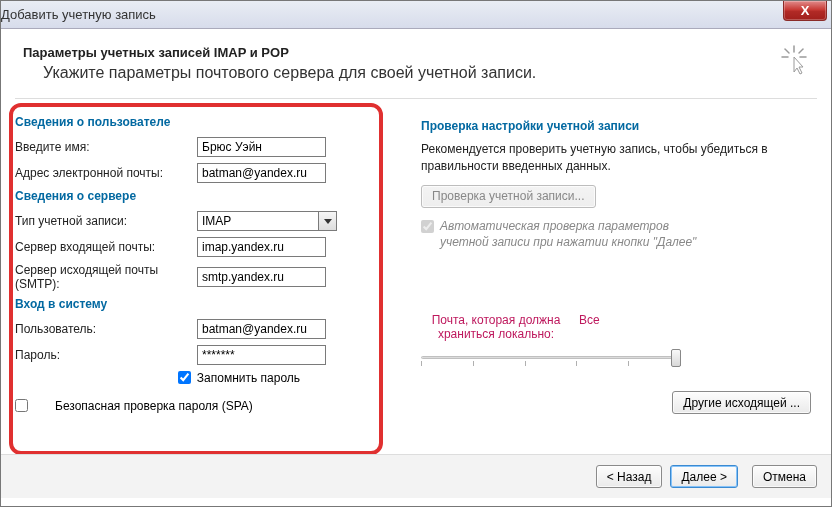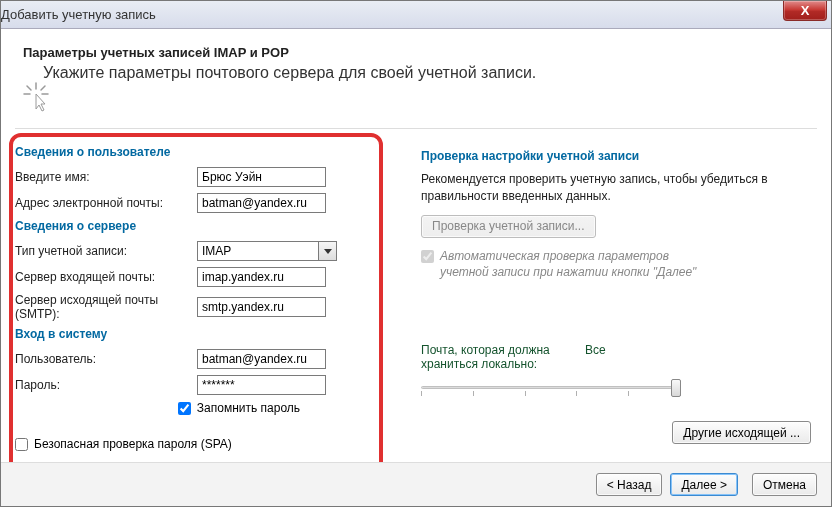--- a/index.html
+++ b/index.html
@@ -1,52 +1,52 @@
 <!DOCTYPE html>
 <html><head>
 <meta charset="utf-8">
 <style>
   * { box-sizing: border-box; margin: 0; padding: 0; }
   body { font-family: "Segoe UI", Tahoma, sans-serif; font-size: 12px; background: #ccc; width: 832px; height: 507px; overflow: hidden; }
   .window { width: 832px; height: 507px; background: #fff; border: 1px solid #777; position: relative; }
   .titlebar { height: 28px; background: linear-gradient(#e9edf4, #d7dceb); border-bottom: 1px solid #aab; position: relative; display: flex; align-items: center; padding-left: 0; color: #333; font-size: 13px; }
   .close-btn { position: absolute; right: 4px; top: 0; width: 44px; height: 20px; background: linear-gradient(#e18b8b, #c83b36 45%, #b12a26 55%, #a11f1c); border: 1px solid #8a2b28; border-top: none; border-radius: 0 0 4px 4px; color: #fff; display: flex; align-items: center; justify-content: center; font-size: 13px; font-weight: bold; cursor: pointer; box-shadow: inset 0 0 0 1px rgba(255,255,255,0.25); }
   .content { padding: 10px 14px 0 14px; }
-  .header { display: flex; justify-content: space-between; align-items: flex-start; padding: 6px 6px 12px 8px; flex-direction: column; }
+  .header { display: flex; justify-content: space-between; align-items: flex-start; padding: 6px 6px 12px 8px; }
   .header h1 { font-size: 13px; font-weight: bold; color: #222; margin-bottom: 4px; }
   .header .subtitle { font-size: 16px; color: #333; margin-left: 20px; }
   .cursor-icon { width: 26px; height: 30px; margin-right: 4px; }
   .panel { border-top: 1px solid #ddd; margin-top: 4px; padding-top: 10px; display: flex; gap: 20px; height: 370px; }
   .left { width: 368px; position: relative; }
   .highlight-frame { position: absolute; top: -6px; left: -6px; width: 374px; height: 352px; border: 4px solid #e03030; border-radius: 12px; pointer-events: none; }
   .right { flex: 1; padding: 4px 6px 0 18px; }
   .section-title { font-weight: bold; font-size: 12px; color: #0369a1; margin: 6px 0 8px 0; }
   .row { display: flex; align-items: center; margin-bottom: 6px; }
   .row label { width: 182px; color: #222; }
   .row input[type=text], .row input[type=password] { width: 129px; height: 20px; border: 1px solid #7a7a7a; padding: 1px 4px; font-size: 12px; font-family: inherit; }
   .select-wrap { width: 140px; height: 20px; border: 1px solid #7a7a7a; display: flex; align-items: center; padding-left: 4px; position: relative; background: #fff; cursor: pointer; }
   .select-wrap .arrow { position: absolute; right: 0; top: 0; width: 18px; height: 18px; border-left: 1px solid #7a7a7a; background: linear-gradient(#f6f6f6,#ddd); display: flex; align-items: center; justify-content: center; }
   .select-wrap .arrow::after { content: ""; border-left: 4px solid transparent; border-right: 4px solid transparent; border-top: 5px solid #333; }
-  .check-row { display: flex; align-items: flex-end; margin: 6px 0; }
+  .check-row { display: flex; align-items: flex-start; margin: 6px 0; }
   .check-row input { margin-right: 6px; }
   .right .hint { font-size: 12px; color: #222; margin-bottom: 10px; line-height: 1.4; }
   .btn { height: 23px; border: 1px solid #8a8a8a; background: linear-gradient(#fdfdfd,#eaeaea); padding: 0 10px; font-size: 12px; font-family: inherit; border-radius: 3px; cursor: pointer; box-shadow: inset 0 0 0 1px rgba(255,255,255,0.7); }
   .btn:disabled { color: #888; background: linear-gradient(#f3f3f3,#eee); border-color: #bdbdbd; cursor: default; }
   .btn-default { border: 1px solid #3b8ad1; box-shadow: inset 0 0 0 1px rgba(122,190,250,0.9); }
   .auto-check { display: flex; align-items: flex-start; margin-top: 10px; color: #888; font-size: 12px; }
   .auto-check input { margin-right: 6px; margin-top: 2px; }
   .auto-check .txt { max-width: 260px; line-height: 1.4; font-style: italic; }
-  .storage-label { display: flex; gap: 14px; color: #14532d; margin-top: 62px; }
+  .storage-label { display: flex; gap: 8px; color: #be185d; margin-top: 62px; text-align: center; }
   .slider { position: relative; width: 260px; height: 24px; margin-top: 6px; }
   .slider .track { position: absolute; left: 0; right: 0; top: 9px; height: 3px; background: #dcdcdc; border: 1px solid #c0c0c0; border-radius: 2px; }
   .slider .ticks { position: absolute; left: 0; right: 0; top: 14px; display: flex; justify-content: space-between; }
   .slider .ticks span { width: 1px; height: 5px; background: #b0b0b0; }
   .slider .thumb { position: absolute; right: 0; top: 2px; width: 10px; height: 18px; background: linear-gradient(#f9f9f9,#d9d9d9); border: 1px solid #888; border-radius: 2px; }
   .other-btn-row { text-align: right; margin-top: 20px; }
-  .footer { position: absolute; left: 0; right: 0; bottom: 0; height: 44px; border-top: 1px solid #ddd; background: #f3f3f3; display: flex; align-items: center; justify-content: flex-end; gap: 8px; padding: 0 14px; }
+  .footer { position: absolute; left: 0; right: 0; bottom: 8px; height: 44px; border-top: 1px solid #ddd; background: #f3f3f3; display: flex; align-items: center; justify-content: flex-end; gap: 8px; padding: 0 14px; }
   svg { display: block; }
 </style>
 </head>
 <body>
 
 <div class="window">
 
   <div class="titlebar">
     <span>Добавить учетную запись</span>
     <div class="close-btn">
@@ -113,21 +113,21 @@
         <div class="row">
           <label>Пароль:</label>
           <input type="text" value="*******" style="">
         </div>
 
         <div class="check-row" style="justify-content:center; margin-left:80px;">
           <input type="checkbox" checked="" style="">
           <span>Запомнить пароль</span>
         </div>
 
-        <div class="check-row" style="margin-top:22px;">
+        <div class="check-row" style="margin-top:14px;gap:21px;">
           <input type="checkbox" style="">
           <span>Безопасная проверка пароля (SPA)</span>
         </div>
       </div>
 
       <div class="right">
         <div class="section-title">Проверка настройки учетной записи</div>
         <div class="hint">Рекомендуется проверить учетную запись, чтобы убедиться в правильности введенных данных.</div>
         <button class="btn" disabled="">Проверка учетной записи...</button>
 

